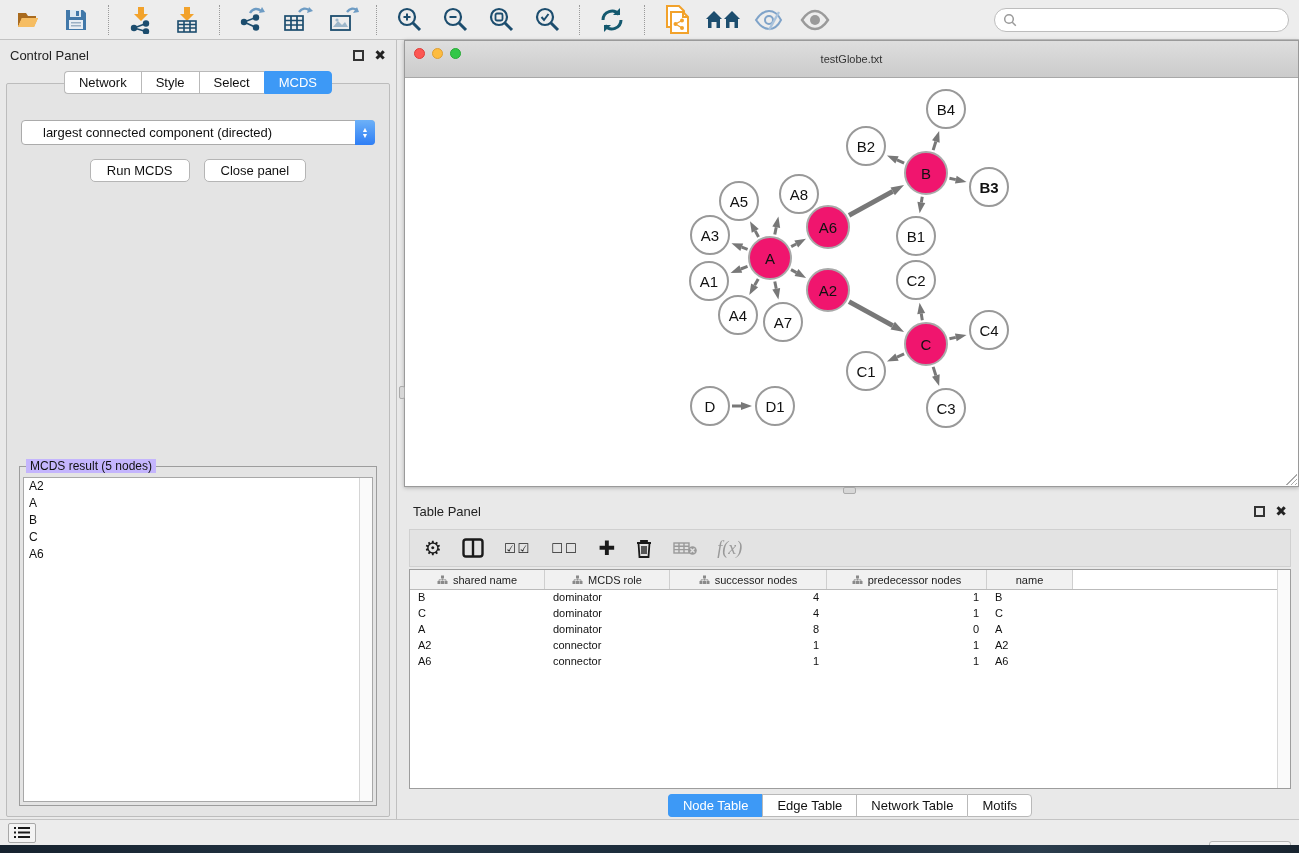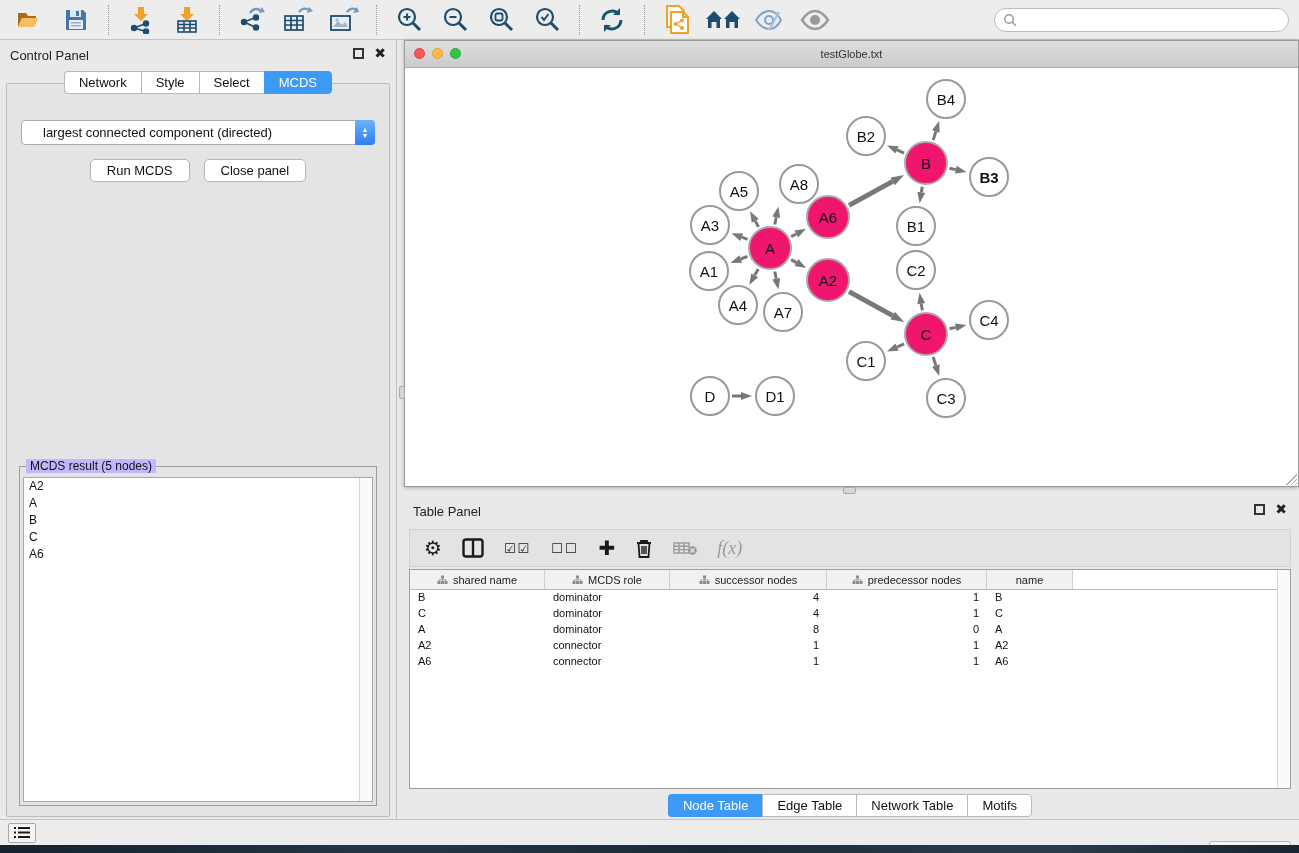--- a/index.html
+++ b/index.html
@@ -22,21 +22,21 @@
   .tsep { width:1px; height:30px; border-left:1px dotted #9a9a9a; margin:0 6px; }
   .search-wrap { margin-left:auto; }
   .search-field { width:295px; height:24px; border:1px solid #bdbdbd; border-radius:12px; background:#fff; display:flex; align-items:center; padding:0 8px; gap:5px; }
   .search-field input { border:none; outline:none; flex:1; font-size:12px; background:transparent; font-family:inherit; }
 
   
   .main { flex:1 1 auto; display:flex; min-height:0; }
 
   
   .control-panel { width:397px; flex:0 0 auto; background:#e9e9e9; border-right:1px solid #c0c0c0; display:flex; flex-direction:column; padding:4px 6px 2px 6px; }
-  .panel-header { display:flex; align-items:flex-start; font-size:13px; color:#222; padding:4px 4px 6px 4px; }
+  .panel-header { display:flex; align-items:center; font-size:13px; color:#222; padding:4px 4px 6px 4px; }
   .panel-header .ph-btns { margin-left:auto; display:flex; gap:10px; align-items:center; }
   .float-box { width:11px; height:11px; border:2px solid #333; display:inline-block; cursor:pointer; }
   .close-x { font-size:14px; color:#222; font-weight:bold; cursor:pointer; line-height:11px; }
   .seg-tabs { display:flex; justify-content:center; margin:2px 0 0 0; position:relative; z-index:2; }
   .seg-tab { font-size:13px; padding:3px 14px; background:#fff; border:1px solid #b9b9b9; border-right:none; color:#111; cursor:pointer; }
   .seg-tab:first-child { border-radius:4px 0 0 4px; }
   .seg-tab:last-child { border-right:1px solid #b9b9b9; border-radius:0 4px 4px 0; }
   .seg-tab.active { background:#3d99f6; border-color:#3d99f6; color:#fff; }
   .cp-content { flex:1; border:1px solid #bcbcbc; background:#e4e4e4; margin-top:-11px; padding-top:24px; display:flex; flex-direction:column; border-radius:2px; }
   .crit-label { text-align:center; font-size:13px; color:#111; margin-top:12px; }
@@ -51,21 +51,21 @@
   .result-list { width:100%; height:100%; background:#fff; border:1px solid #a8a8a8; overflow:hidden; position:relative; }
   .result-list .item { font-size:12px; color:#111; padding:1px 0 1px 5px; line-height:15px; }
   .result-scroll { position:absolute; top:0; right:0; width:13px; height:100%; background:#fafafa; border-left:1px solid #d5d5d5; }
 
   
   .right-col { flex:1 1 auto; display:flex; flex-direction:column; min-width:0; background:#e9e9e9; }
   .desktop { position:relative; height:456px; flex:0 0 auto; background:#e9e9e9; }
 
   
   .net-window { position:absolute; left:7px; top:0; right:0; height:447px; border:1px solid #9a9a9a; background:#fff; box-shadow:0 1px 4px rgba(0,0,0,.25); display:flex; flex-direction:column; }
-  .net-titlebar { height:27px; background:linear-gradient(#dedede,#cbcbcb); border-bottom:1px solid #a8a8a8; position:relative; display:flex; align-items:center; justify-content:center; flex:0 0 auto; }
+  .net-titlebar { height:37px; background:linear-gradient(#dedede,#cbcbcb); border-bottom:1px solid #a8a8a8; position:relative; display:flex; align-items:center; justify-content:center; flex:0 0 auto; }
   .net-titlebar .title { font-size:11px; color:#333; }
   .net-lights { position:absolute; left:9px; top:7px; display:flex; gap:7px; }
   .net-lights .light { width:11px; height:11px; }
   .net-canvas { flex:1; position:relative; background:#fff; overflow:hidden; }
   .net-canvas svg.edges { position:absolute; left:0; top:0; }
   .gnode { position:absolute; border-radius:50%; display:flex; align-items:center; justify-content:center; font-size:15px; color:#111; background:#fff; border:2px solid #999; cursor:pointer; }
   .gnode.hl { background:#f0156e; border-color:#a9a9a9; }
   .scroll-thumb-v { position:absolute; left:-6px; top:345px; width:6px; height:13px; background:#d7d7d7; border:1px solid #ababab; border-radius:2px; }
   .scroll-thumb-h { position:absolute; left:438px; bottom:-8px; width:13px; height:7px; background:#d7d7d7; border:1px solid #ababab; border-radius:2px; }
   .resize-grip { position:absolute; right:1px; bottom:1px; width:11px; height:11px; background:

